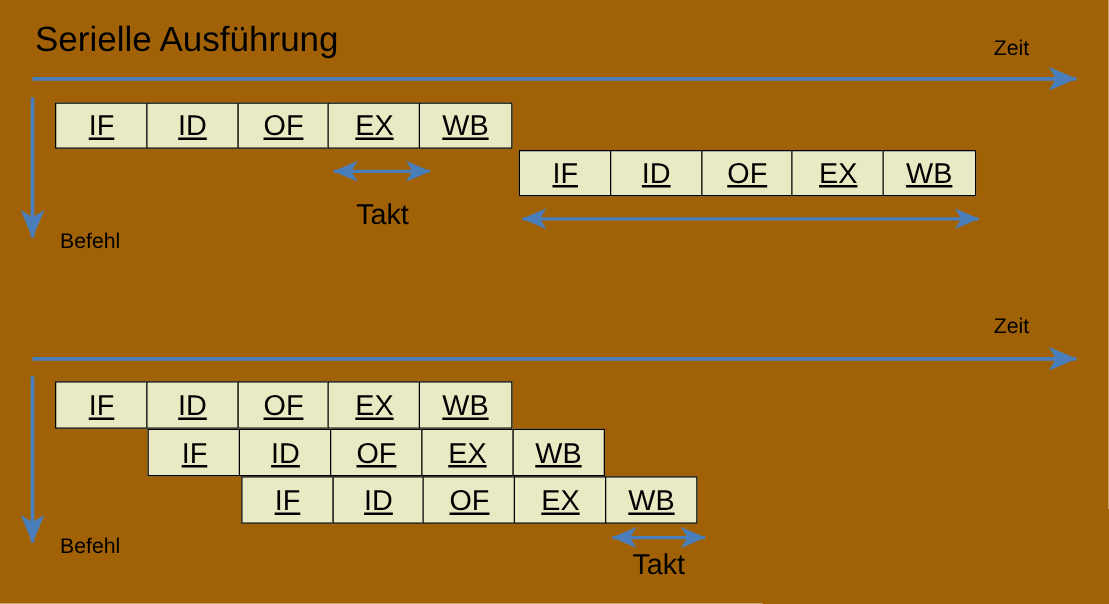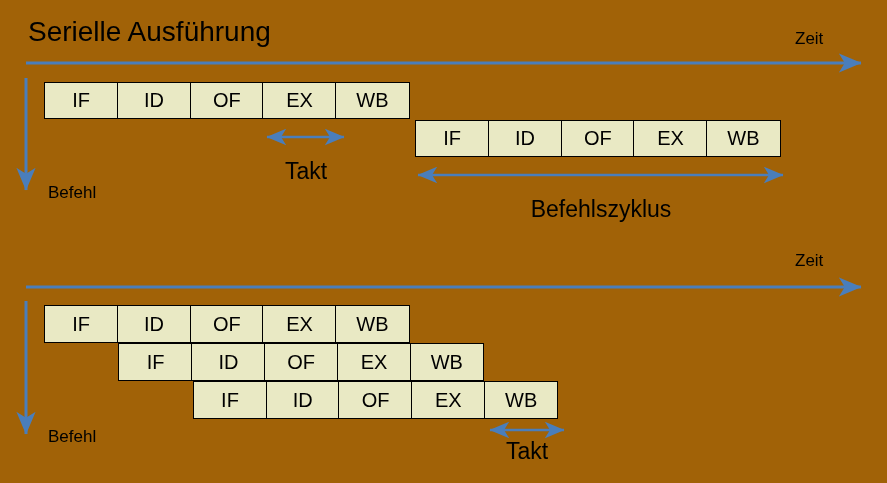--- a/index.html
+++ b/index.html
@@ -49,23 +49,24 @@
     position: absolute;
     display: flex;
   }
   .stage-cell {
     box-sizing: border-box;
     border: 1.6px solid #000000;
     background: #e9e9c4;
     display: flex;
     align-items: center;
     justify-content: center;
-    font-size: 20px;
+    font-size: 23px;
     color: #000000;
     margin-left: -1.6px;
+    text-decoration: underline;
   }
   .stage-cell:first-child { margin-left: 0; }
 
   
   #arrows {
     position: absolute;
     left: 0;
     top: 0;
     width: 887px;
     height: 483px;
@@ -94,21 +95,20 @@
   <div class="stage-row" style="left:415px; top:120px;">
     <div class="stage-cell" style="width:74.4px; height:37px;">IF</div>
     <div class="stage-cell" style="width:74.4px; height:37px;">ID</div>
     <div class="stage-cell" style="width:74.4px; height:37px;">OF</div>
     <div class="stage-cell" style="width:74.4px; height:37px;">EX</div>
     <div class="stage-cell" style="width:74.4px; height:37px;">WB</div>
   </div>
 
   <div class="caption" style="left:265px; top:160px; width:82px;">Takt</div>
 
-  <div class="caption" style="left:415px; top:198px; width:372px;">Befehlszyklus</div>
 
 
   <div class="axis-label" style="left:795px; top:252px;">Zeit</div>
 
   <div class="axis-label" style="left:48px; top:428px;">Befehl</div>
 
   <div class="stage-row" style="left:44px; top:305px;">
     <div class="stage-cell" style="width:74.4px; height:38px;">IF</div>
     <div class="stage-cell" style="width:74.4px; height:38px;">ID</div>
     <div class="stage-cell" style="width:74.4px; height:38px;">OF</div>

